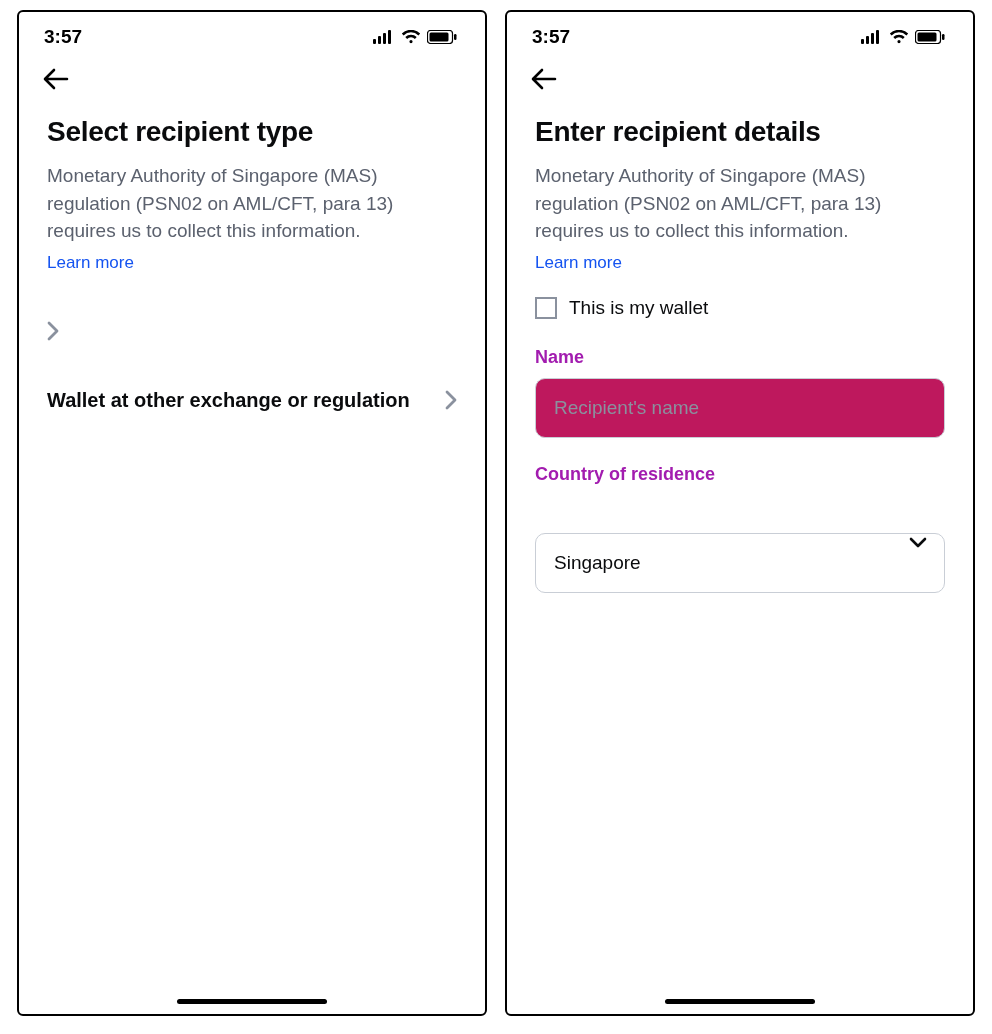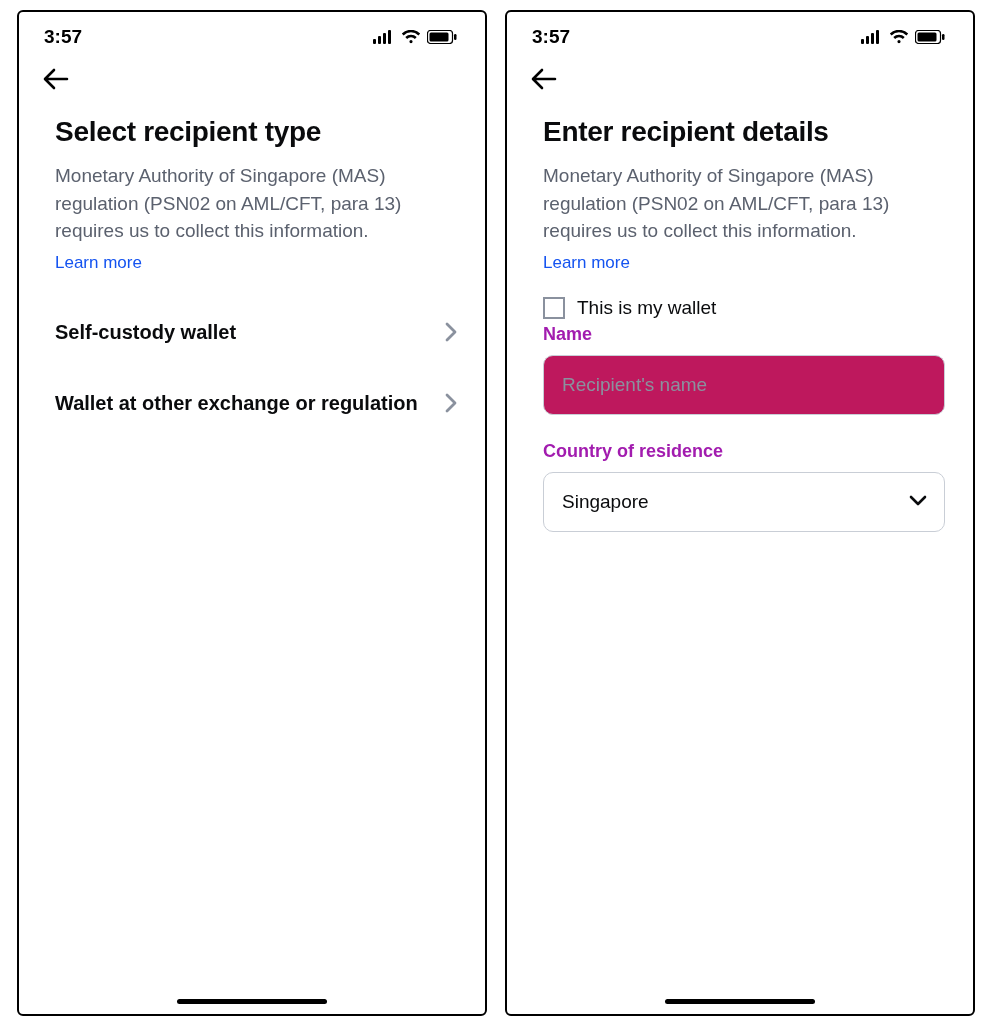--- a/index.html
+++ b/index.html
@@ -42,21 +42,21 @@
   }
   .back-arrow {
     width: 30px;
     height: 30px;
     display: flex;
     align-items: center;
     justify-content: center;
     cursor: pointer;
   }
   .content {
-    padding: 14px 28px 0 36px;
+    padding: 14px 28px 0 28px;
     flex: 1;
     display: flex;
     flex-direction: column;
   }
   h1.page-title {
     font-size: 28px;
     font-weight: 700;
     color: #0a0b0d;
     margin-bottom: 14px;
     letter-spacing: -0.3px;
@@ -86,21 +86,21 @@
     font-size: 20px;
     font-weight: 700;
     color: #0a0b0d;
   }
   .chevron svg { display: block; }
 
   .checkbox-row {
     display: flex;
     align-items: center;
     gap: 12px;
-    margin-bottom: 5px;
+    margin-bottom: 28px;
     cursor: pointer;
   }
   .checkbox-box {
     width: 22px;
     height: 22px;
     border: 2px solid #8a919e;
     background: #fff;
   }
   .checkbox-label {
     font-size: 19px;
@@ -134,20 +134,21 @@
     border: 1px solid #c9ced6;
     border-radius: 10px;
     padding: 18px 44px 18px 18px;
     font-size: 19px;
     color: #0a0b0d;
     background: #fff;
     cursor: pointer;
     display: flex;
     align-items: center;
     justify-content: space-between;
+    margin-top: 38px;
   }
   .select-chevron {
     position: absolute;
     right: 18px;
     top: 50%;
     transform: translateY(-50%);
     pointer-events: none;
   }
   .footer {
     padding: 0 28px 18px 28px;
@@ -206,21 +207,20 @@
           <path d="M11 2L2 11l9 9M3 11h21" stroke="#000" stroke-width="2.6" fill="none" stroke-linecap="round" stroke-linejoin="round"></path>
         </svg>
     </div>
   </div>
   <div class="content">
     <h1 class="page-title">Select recipient type</h1>
     <p class="description">Monetary Authority of Singapore (MAS) regulation (PSN02 on AML/CFT, para 13) requires us to collect this information.</p>
     <a class="learn-more">Learn more</a>
 
     <div class="option-row">
-      <span class="option-label">Self-custody wallet</span>
       <span class="chevron">
         <svg width="12" height="20" viewBox="0 0 12 20">
             <path d="M2 2l8 8-8 8" stroke="#8a919e" stroke-width="2.8" fill="none" stroke-linecap="round" stroke-linejoin="round"></path>
           </svg>
       </span>
     </div>
 
     <div class="option-row">
       <span class="option-label">Wallet at other exchange or regulation</span>
       <span class="chevron">

